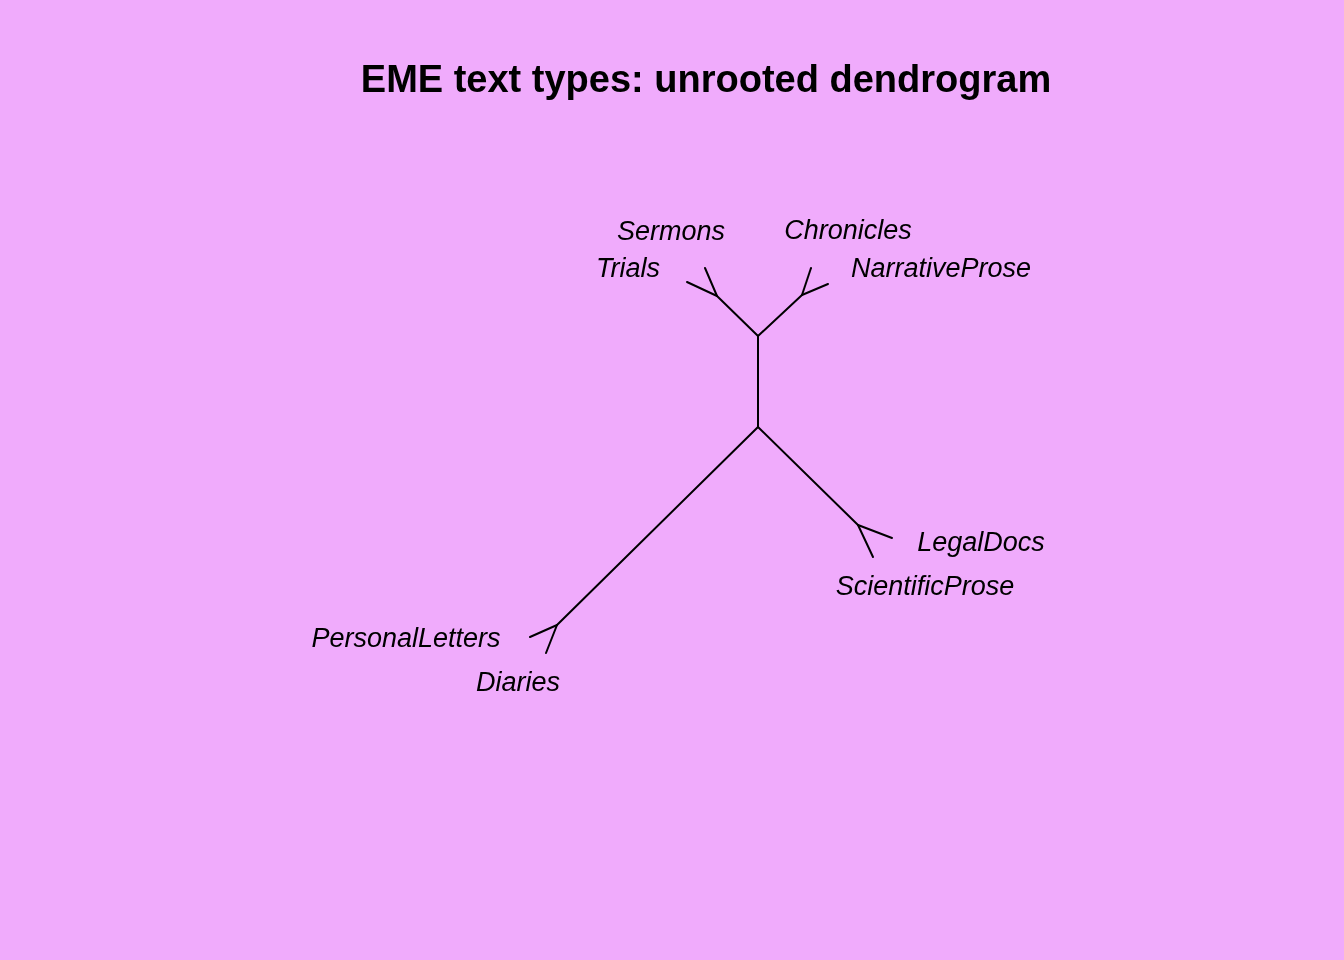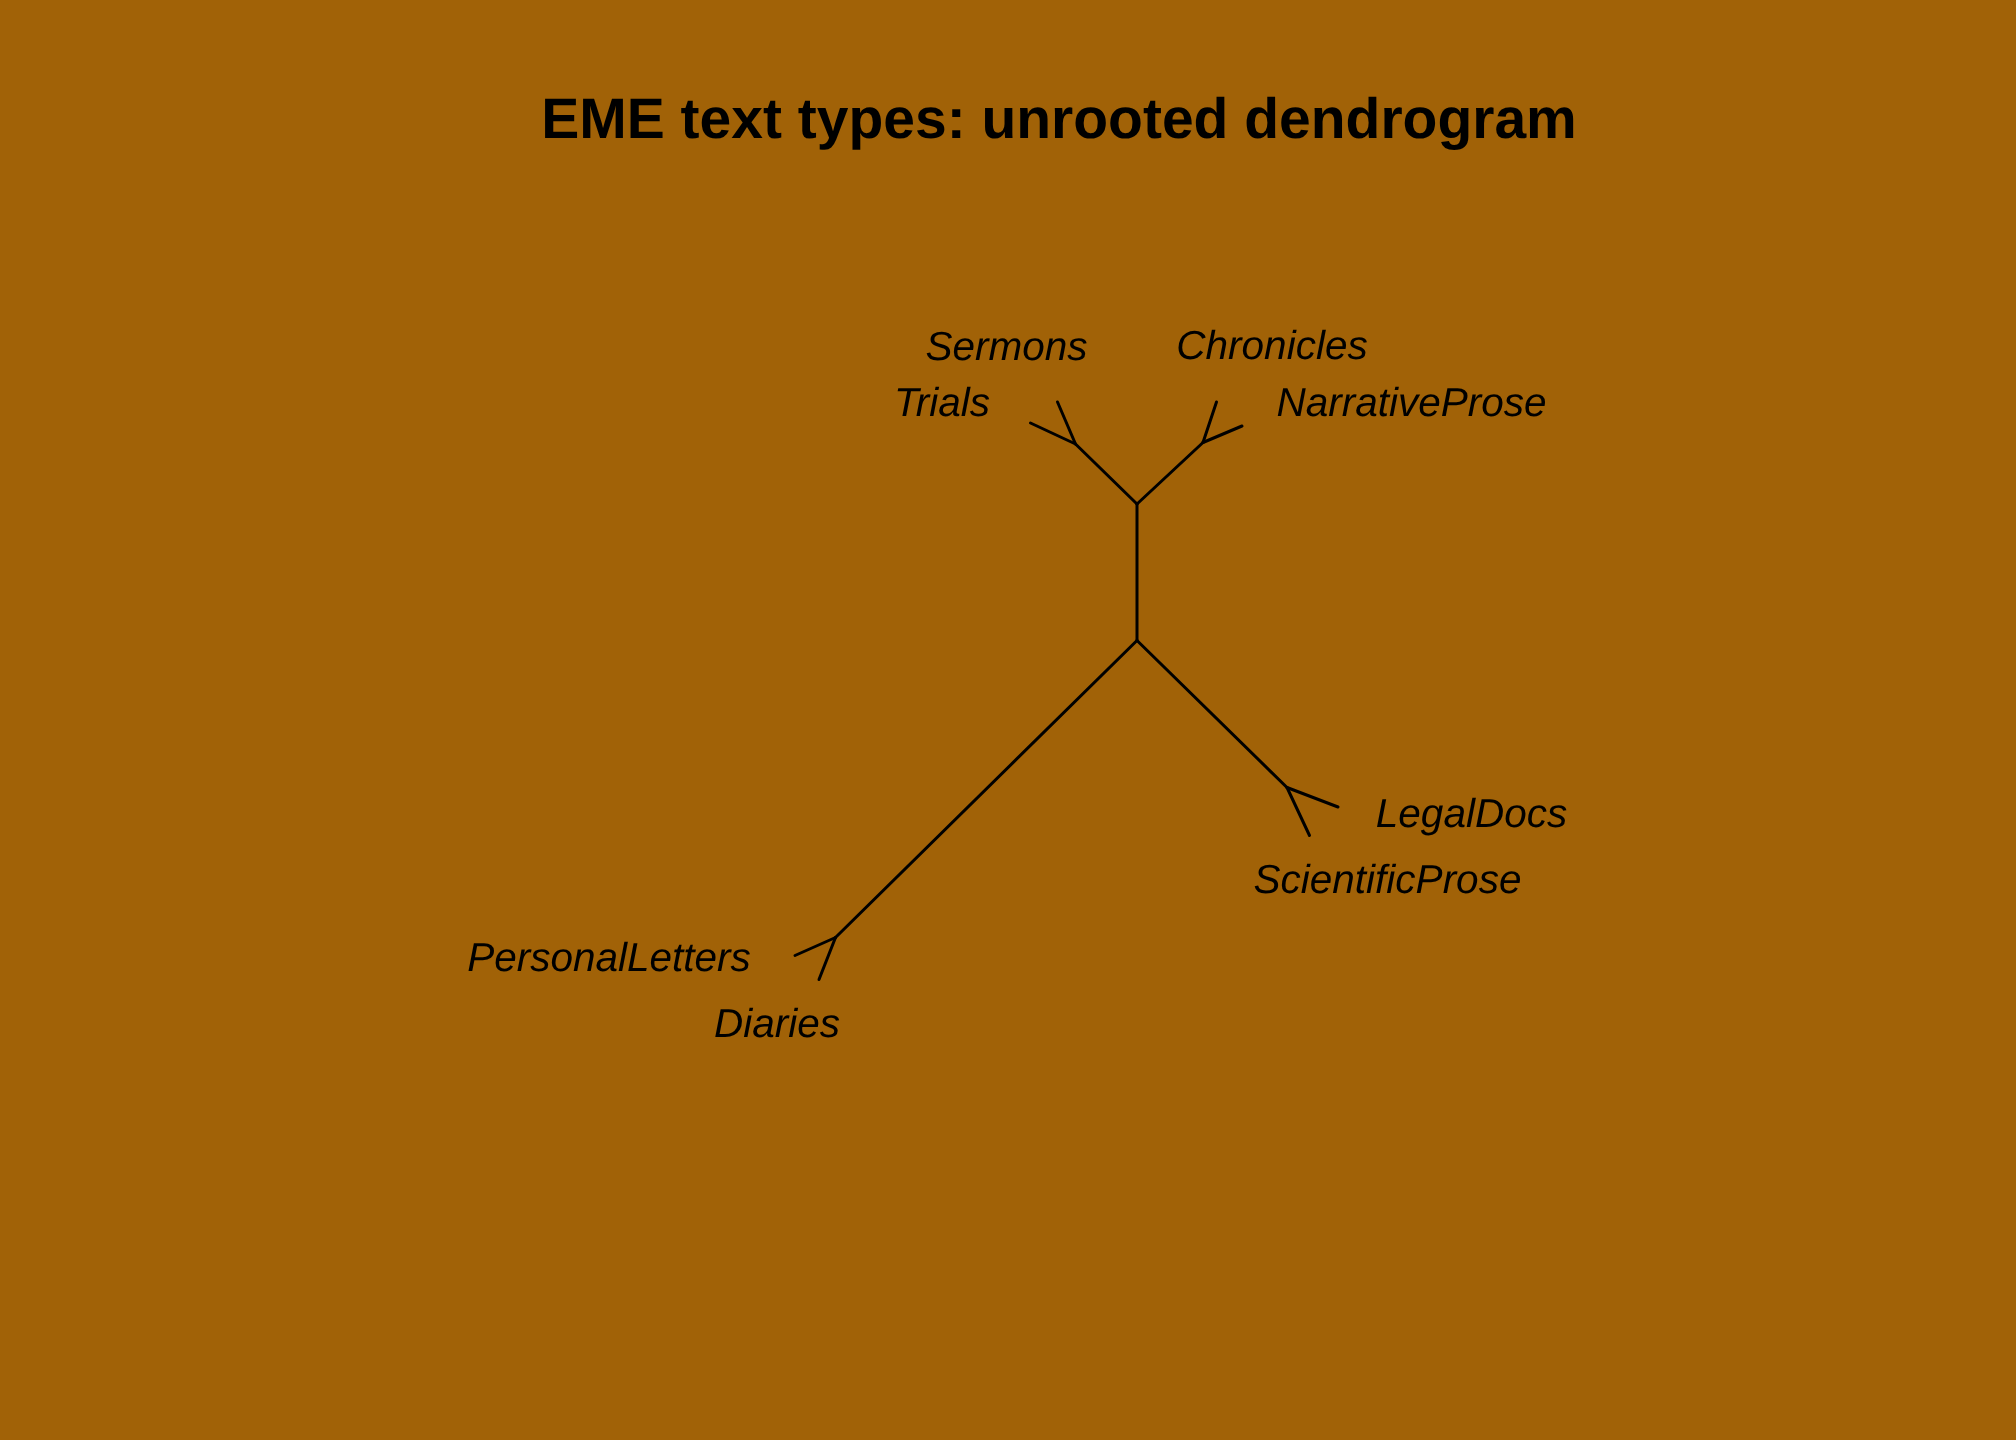--- a/index.html
+++ b/index.html
@@ -4,21 +4,21 @@
 <style>
   html, body {
     margin: 0;
     padding: 0;
     background: #ffffff;
   }
   .canvas {
     position: relative;
     width: 1344px;
     height: 960px;
-    background: #a16207;
+    background: #f0abfc;
     overflow: hidden;
     font-family: "Liberation Sans", sans-serif;
   }
   svg.plot {
     position: absolute;
     left: 0;
     top: 0;
   }
   svg .plot-title {
     font-family: "Liberation Sans", sans-serif;

